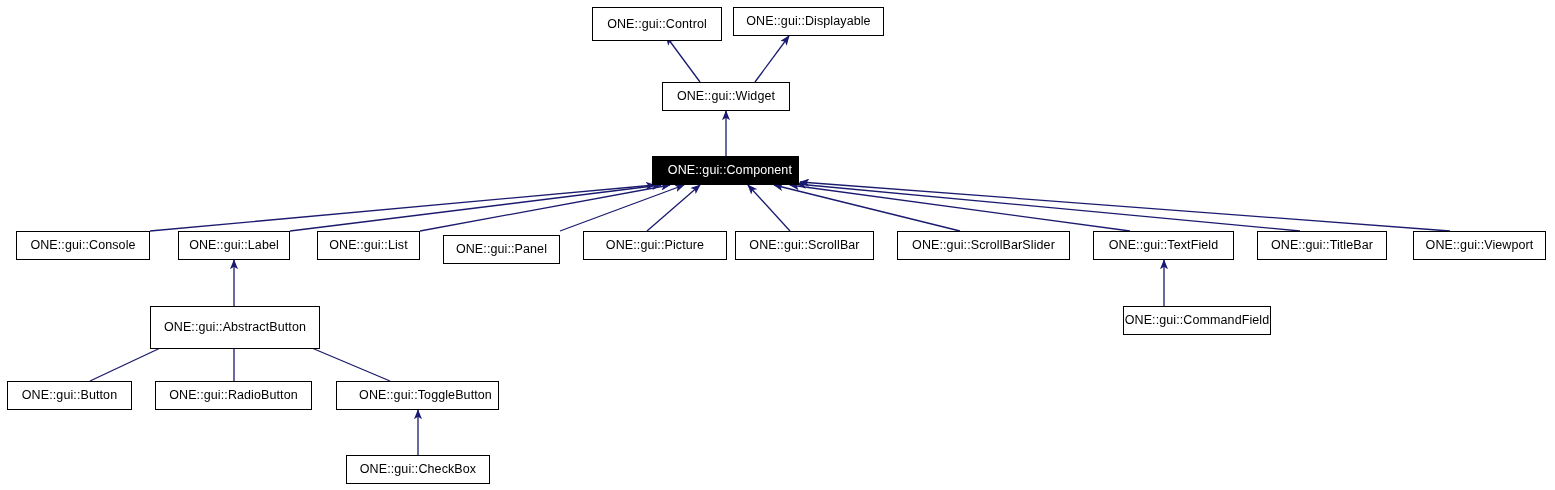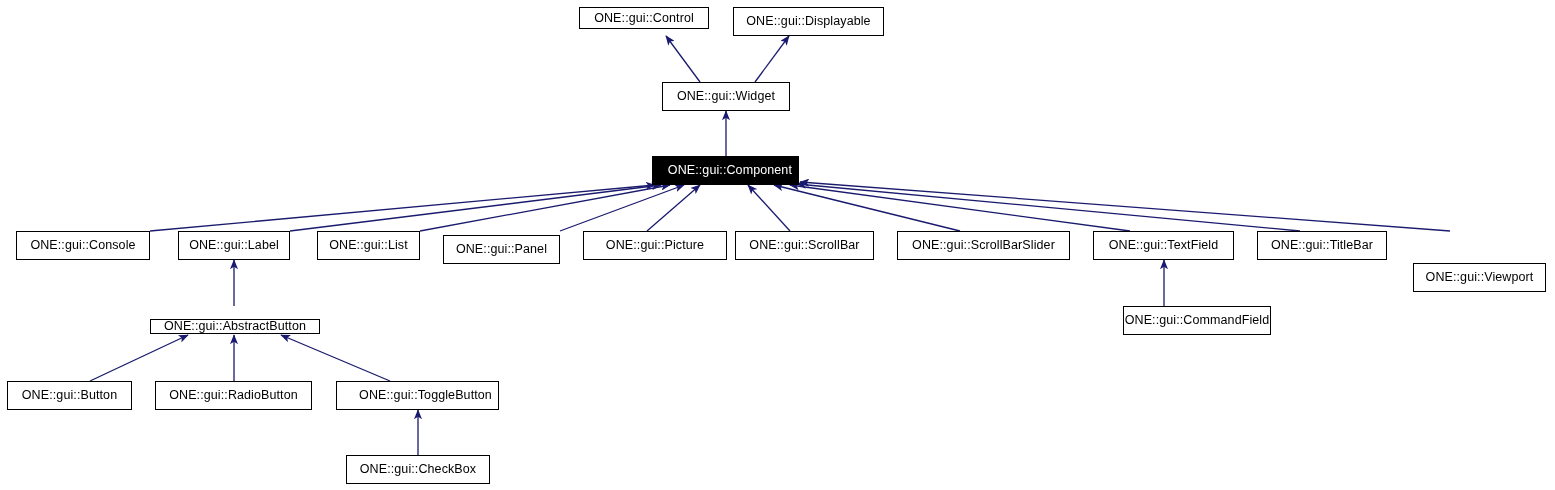--- a/index.html
+++ b/index.html
@@ -78,21 +78,21 @@
         <line x1="1450" y1="231" x2="800" y2="182" stroke="#1a1a6e" stroke-width="1.3" marker-end="url(#arrowhead)"></line>
         <line x1="234" y1="306" x2="234" y2="260" stroke="#1a1a6e" stroke-width="1.3" marker-end="url(#arrowhead)"></line>
         <line x1="1164" y1="306" x2="1164" y2="260" stroke="#1a1a6e" stroke-width="1.3" marker-end="url(#arrowhead)"></line>
         <line x1="90" y1="381" x2="188" y2="335" stroke="#1a1a6e" stroke-width="1.3" marker-end="url(#arrowhead)"></line>
         <line x1="234" y1="381" x2="234" y2="335" stroke="#1a1a6e" stroke-width="1.3" marker-end="url(#arrowhead)"></line>
         <line x1="390" y1="381" x2="281" y2="335" stroke="#1a1a6e" stroke-width="1.3" marker-end="url(#arrowhead)"></line>
         <line x1="418" y1="455" x2="418" y2="410" stroke="#1a1a6e" stroke-width="1.3" marker-end="url(#arrowhead)"></line>
       </g>
   </svg>
   <div id="nodes-layer">
-      <div class="node-box" style="left: 579px; top: 7px; width: 130px; height: 22px;">
+      <div class="node-box" style="left: 592px; top: 7px; width: 130px; height: 34px;">
         <span class="node-label">ONE::gui::Control</span>
       </div>
       <div class="node-box" style="left: 733px; top: 7px; width: 151px; height: 29px;">
         <span class="node-label">ONE::gui::Displayable</span>
       </div>
       <div class="node-box" style="left: 662px; top: 82px; width: 128px; height: 29px;">
         <span class="node-label">ONE::gui::Widget</span>
       </div>
       <div class="node-box highlight" style="left: 652px; top: 156px; width: 147px; height: 29px;">
         <span class="node-label">ONE::gui::Component</span>
@@ -117,24 +117,24 @@
       </div>
       <div class="node-box" style="left: 897px; top: 231px; width: 173px; height: 29px;">
         <span class="node-label">ONE::gui::ScrollBarSlider</span>
       </div>
       <div class="node-box" style="left: 1093px; top: 231px; width: 141px; height: 29px; justify-content: center;">
         <span class="node-label">ONE::gui::TextField</span>
       </div>
       <div class="node-box" style="left: 1257px; top: 231px; width: 130px; height: 29px;">
         <span class="node-label">ONE::gui::TitleBar</span>
       </div>
-      <div class="node-box" style="left: 1413px; top: 231px; width: 133px; height: 29px; margin-top: 32px;">
+      <div class="node-box" style="left: 1413px; top: 231px; width: 133px; height: 29px;">
         <span class="node-label">ONE::gui::Viewport</span>
       </div>
-      <div class="node-box" style="left: 150px; top: 319px; width: 170px; height: 15px;">
+      <div class="node-box" style="left: 150px; top: 306px; width: 170px; height: 43px;">
         <span class="node-label">ONE::gui::AbstractButton</span>
       </div>
       <div class="node-box" style="left: 1123px; top: 306px; width: 148px; height: 29px;">
         <span class="node-label">ONE::gui::CommandField</span>
       </div>
       <div class="node-box" style="left: 7px; top: 381px; width: 125px; height: 29px;">
         <span class="node-label">ONE::gui::Button</span>
       </div>
       <div class="node-box" style="left: 155px; top: 381px; width: 157px; height: 29px;">
         <span class="node-label">ONE::gui::RadioButton</span>

